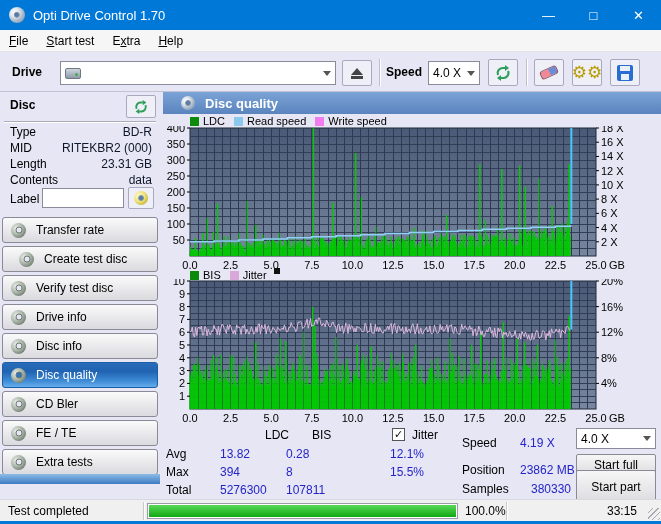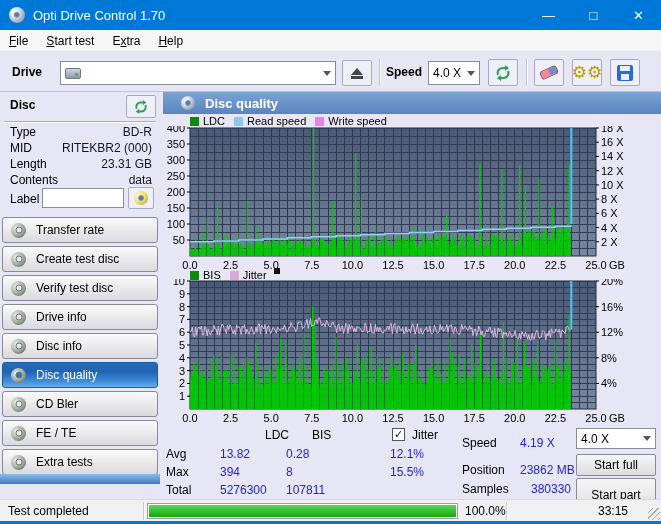--- a/index.html
+++ b/index.html
@@ -169,21 +169,21 @@
     <span class="abs disc-row-label" style="left:10px;top:100px;">Label</span>
     <input class="abs" style="left: 42px; top: 96px; width: 82px; height: 20px; border: 1px solid rgb(138, 138, 154); background: rgb(255, 255, 255); font: 12px &quot;Liberation Sans&quot;, sans-serif; padding: 0px 3px;" value="">
     <div class="abs tb-btn" style="left:128px;top:95px;width:26px;height:22px;">
       <span class="cd" style="width:14px;height:14px;background:radial-gradient(circle at 35% 35%,#fdfbd2 0%,#efe27a 45%,#c9b93f 75%,#efe79a 100%);"></span>
     </div>
 
     <div class="abs side-btn" style="top:125px;">
       <span class="mini-disc"></span>
         <span class="lbl">Transfer rate</span>
       </div>
-    <div class="abs side-btn" style="top:154px;">
+    <div class="abs side-btn" style="top:154px;padding-left:8px;">
       <span class="mini-disc"></span>
         <span class="lbl">Create test disc</span>
       </div>
     <div class="abs side-btn" style="top:183px;">
       <span class="mini-disc"></span>
         <span class="lbl">Verify test disc</span>
       </div>
     <div class="abs side-btn" style="top:212px;">
       <span class="mini-disc"></span>
         <span class="lbl">Drive info</span>
@@ -1649,29 +1649,29 @@
     <span class="abs stat-label" style="left:302px;top:371px;">Position</span>
     <span class="abs stat-val" style="left:360px;top:371px;">23862 MB</span>
     <span class="abs stat-label" style="left:302px;top:390px;">Samples</span>
     <span class="abs stat-val" style="left:360px;top:390px;margin-left:11px;">380330</span>
 
     <div class="abs combo" style="left:416px;top:336px;width:80px;height:21px;">
       <span>4.0 X</span>
       <span class="chev"></span>
     </div>
     <div class="abs mini-btn" style="left:416px;top:362px;width:80px;height:22px;">Start full</div>
-    <div class="abs mini-btn" style="left:416px;top:384px;width:80px;height:34px;margin-top:2px;">Start part</div>
+    <div class="abs mini-btn" style="left:416px;top:376px;width:80px;height:34px;margin-top:2px;">Start part</div>
   </div>
 
   <div class="abs statusbar">
     <span class="abs" style="left:8px;top:4px;">Test completed</span>
     <div class="sb-sep" style="left:143px;"></div>
     <div class="progress">
         <div class="fill" style="width:100%;"></div>
       </div>
     <span class="abs" style="left:465px;top:4px;">100.0%</span>
     <div class="sb-sep" style="left:506px;"></div>
-    <span class="abs" style="right:33px;top:4px;margin-left:48px;">33:15</span>
+    <span class="abs" style="right:24px;top:4px;margin-left:48px;">33:15</span>
     <div class="grip"></div>
   </div>
 
   <div class="abs bottom-strip"></div>
 </div>
 
 </body></html>

